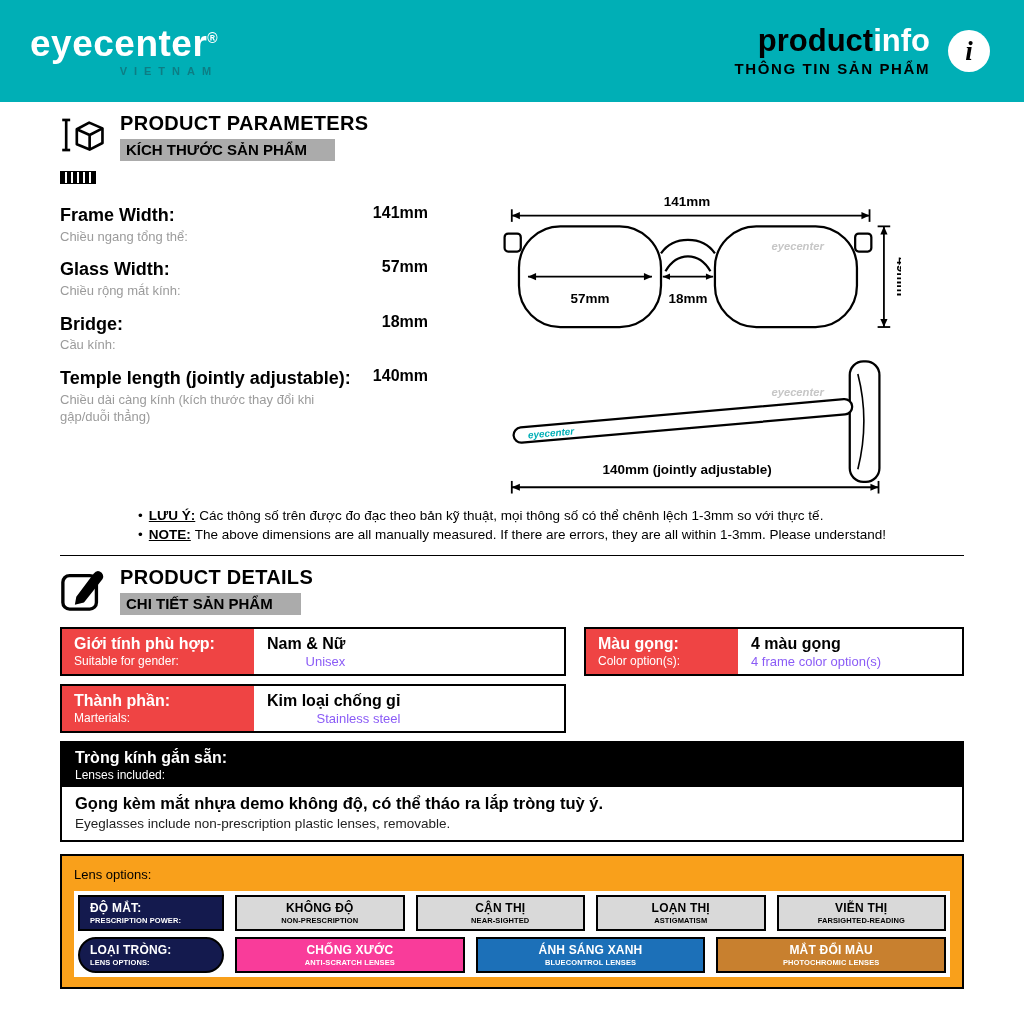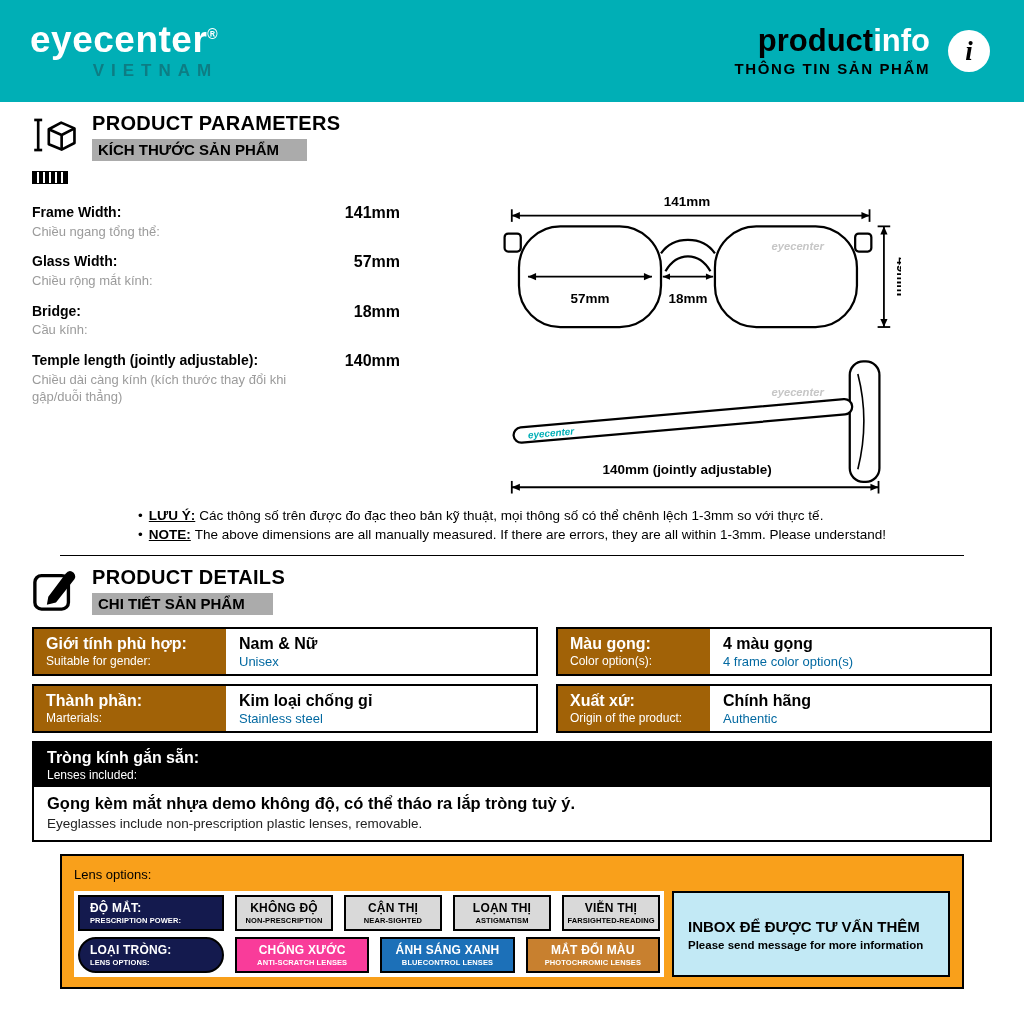--- a/index.html
+++ b/index.html
@@ -3,67 +3,67 @@
 <meta charset="utf-8">
 <style>
   * { box-sizing: border-box; margin: 0; padding: 0; }
   body { font-family: "Liberation Sans", "DejaVu Sans", sans-serif; background: #fff; color: #000; }
   .page { width: 1024px; height: 1024px; overflow: hidden; background: #fff; position: relative; }
 
   
   .topbar { height: 102px; background: #00AFB6; display: flex; align-items: center; justify-content: space-between; padding: 0 34px 0 30px; }
   .logo-line { font-size: 37px; font-weight: 800; color: #fff; letter-spacing: .5px; line-height: 1; }
   .reg { font-size: 14px; vertical-align: super; font-weight: 700; }
-  .logo-sub { font-size: 17px; font-weight: 700; letter-spacing: 7px; color: #0d7d84; text-align: right; margin-top: 3px; }
+  .logo-sub { font-size: 11px; font-weight: 700; letter-spacing: 7px; color: #0d7d84; text-align: right; margin-top: 3px; }
   .header-right { display: flex; align-items: center; gap: 18px; }
   .pi { font-size: 31px; font-weight: 800; line-height: 1; text-align: right; }
   .pi-1 { color: #000; } .pi-2 { color: #fff; }
   .pi-sub { font-size: 15px; font-weight: 700; letter-spacing: 1.6px; color: #000; text-align: right; margin-top: 4px; }
   .info-circle { width: 42px; height: 42px; border-radius: 50%; background: #fff; display: flex; align-items: center; justify-content: center; font-family: "Liberation Serif", serif; font-style: italic; font-weight: 700; font-size: 27px; color: #000; }
 
   
-  .section { padding: 10px 32px 0; }
+  .section { padding: 10px 60px 0; }
   .sec-head { display: flex; gap: 14px; align-items: flex-start; }
   .sec-icon { width: 46px; height: 46px; flex: none; }
   .sec-icon svg { width: 100%; height: 100%; }
   .sec-title { font-size: 20px; font-weight: 800; letter-spacing: .3px; }
   .sec-sub { display: inline-block; background: #ABABAB; color: #000; font-weight: 700; font-size: 15px; padding: 2px 28px 3px 6px; margin-top: 4px; }
   .ruler-chip { width: 36px; height: 13px; border: 1px solid #000; background: repeating-linear-gradient(90deg, #000 0 4px, #fff 4px 6px); margin: 10px 0 10px; }
 
   
   .params-body { display: flex; }
   .params-list { width: 368px; flex: none; padding-top: 10px; }
   .param-row { display: flex; justify-content: space-between; margin-bottom: 13px; }
-  .p-label { font-size: 14px; font-weight: 800; line-height: 1.25; }
+  .p-label { font-size: 18px; font-weight: 800; line-height: 1.25; }
   .p-sub { font-size: 13px; color: #9b9b9b; font-weight: 400; margin-top: 2px; line-height: 1.3; max-width: 280px; }
   .p-val { font-size: 16px; font-weight: 800; white-space: nowrap; margin-left: 10px; }
   .diagrams { flex: 1; display: flex; flex-direction: column; align-items: center; padding-left: 10px; }
   .diagrams svg { width: 400px; display: block; }
   .diagrams text { font-family: "Liberation Sans", "DejaVu Sans", sans-serif; }
   .dim { font-size: 15px; font-weight: 800; fill: #000; }
   .wm { font-size: 12.5px; font-weight: 700; font-style: italic; fill: #c6c6c6; }
   .wm-teal { font-size: 11px; font-weight: 700; font-style: italic; fill: #00AFB6; }
   .frame-line { fill: #fff; stroke: #000; stroke-width: 2.5; }
   .thin-line { fill: none; stroke: #000; stroke-width: 2.5; }
   .dim-line { stroke: #000; stroke-width: 2; }
   .notes { margin: 6px auto 0; width: fit-content; font-size: 13.5px; line-height: 1.45; }
   .note-label { font-weight: 800; text-decoration: underline; margin: 0 4px 0 6px; }
   .divider { border: none; border-top: 1.5px solid #000; margin: 10px 60px 0; }
 
   
   .details-grid { display: grid; grid-template-columns: 506px 1fr; gap: 8px 18px; margin-top: 12px; }
   .pair { display: flex; border: 2.5px solid #000; background: #fff; align-items: stretch; }
-  .cell-label { background: #a16207; color: #fff; padding: 5px 12px; flex: none; }
+  .cell-label { background: #ef4444; color: #fff; padding: 5px 12px; flex: none; }
   .pair.left .cell-label { width: 192px; }
   .pair.right .cell-label { width: 152px; }
   .cl-1 { font-size: 16px; font-weight: 800; line-height: 1.2; }
   .cl-2 { font-size: 12px; margin-top: 1px; }
   .cell-value { padding: 5px 13px; }
   .cv-1 { font-size: 16px; font-weight: 800; line-height: 1.2; }
-  .cv-2 { font-size: 13px; color: #0369a1; margin-top: 1px; }
+  .cv-2 { font-size: 13px; color: #8b5cf6; margin-top: 1px; text-align: right; }
   .lens-row { grid-column: 1 / -1; border: 2.5px solid #000; }
   .lens-head { background: #000; color: #fff; padding: 5px 13px; }
   .lens-body { padding: 7px 13px 9px; }
   .lb-1 { font-size: 16.5px; font-weight: 800; }
   .lb-2 { font-size: 13.5px; color: #222; margin-top: 3px; }
 
   
   .orange-box { margin: 12px 60px 0; background: #F9A01B; border: 2px solid #000; padding: 10px 12px 10px; }
   .ob-title { font-size: 19px; font-weight: 800; letter-spacing: .2px; }
   .ob-sub { font-size: 13px; margin-top: 1px; }
@@ -252,30 +252,20 @@
       <div class="pair left">
         <div class="cell-label">
             <div class="cl-1">Thành phần:</div>
             <div class="cl-2">Marterials:</div>
           </div>
         <div class="cell-value">
             <div class="cv-1">Kim loại chống gỉ</div>
             <div class="cv-2">Stainless steel</div>
           </div>
       </div>
-      <div class="pair right">
-        <div class="cell-label">
-            <div class="cl-1">Xuất xứ:</div>
-            <div class="cl-2">Origin of the product:</div>
-          </div>
-        <div class="cell-value">
-            <div class="cv-1">Chính hãng</div>
-            <div class="cv-2">Authentic</div>
-          </div>
-      </div>
 
       <div class="lens-row">
         <div class="lens-head">
             <div class="cl-1">Tròng kính gắn sẵn:</div>
             <div class="cl-2">Lenses included:</div>
           </div>
         <div class="lens-body">
             <div class="lb-1">Gọng kèm mắt nhựa demo không độ, có thể tháo ra lắp tròng tuỳ ý.</div>
             <div class="lb-2">Eyeglasses include non-prescription plastic lenses, removable.</div>
           </div>
@@ -321,20 +311,16 @@
           <div class="chip" style="background-color: rgb(28, 112, 184); color: rgb(255, 255, 255);">
               <div class="chip-1">ÁNH SÁNG XANH</div>
               <div class="chip-2">BLUECONTROL LENSES</div>
             </div>
           <div class="chip" style="background-color: rgb(200, 128, 47); color: rgb(255, 255, 255);">
               <div class="chip-1">MẮT ĐỔI MÀU</div>
               <div class="chip-2">PHOTOCHROMIC LENSES</div>
             </div>
         </div>
       </div>
-      <div class="inbox">
-        <div class="ib-1">INBOX ĐỂ ĐƯỢC TƯ VẤN THÊM</div>
-        <div class="ib-2">Please send message for more information</div>
-      </div>
     </div>
   </div>
 
 </div>
 
 </body></html>

